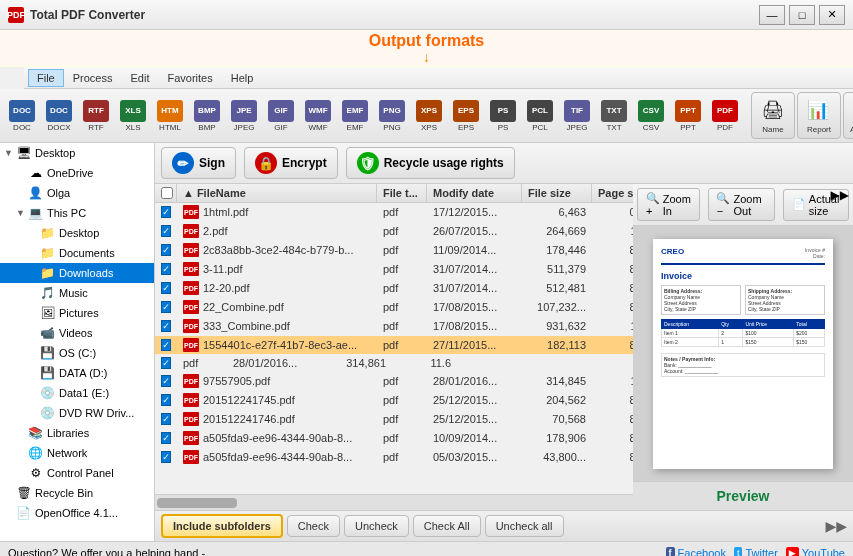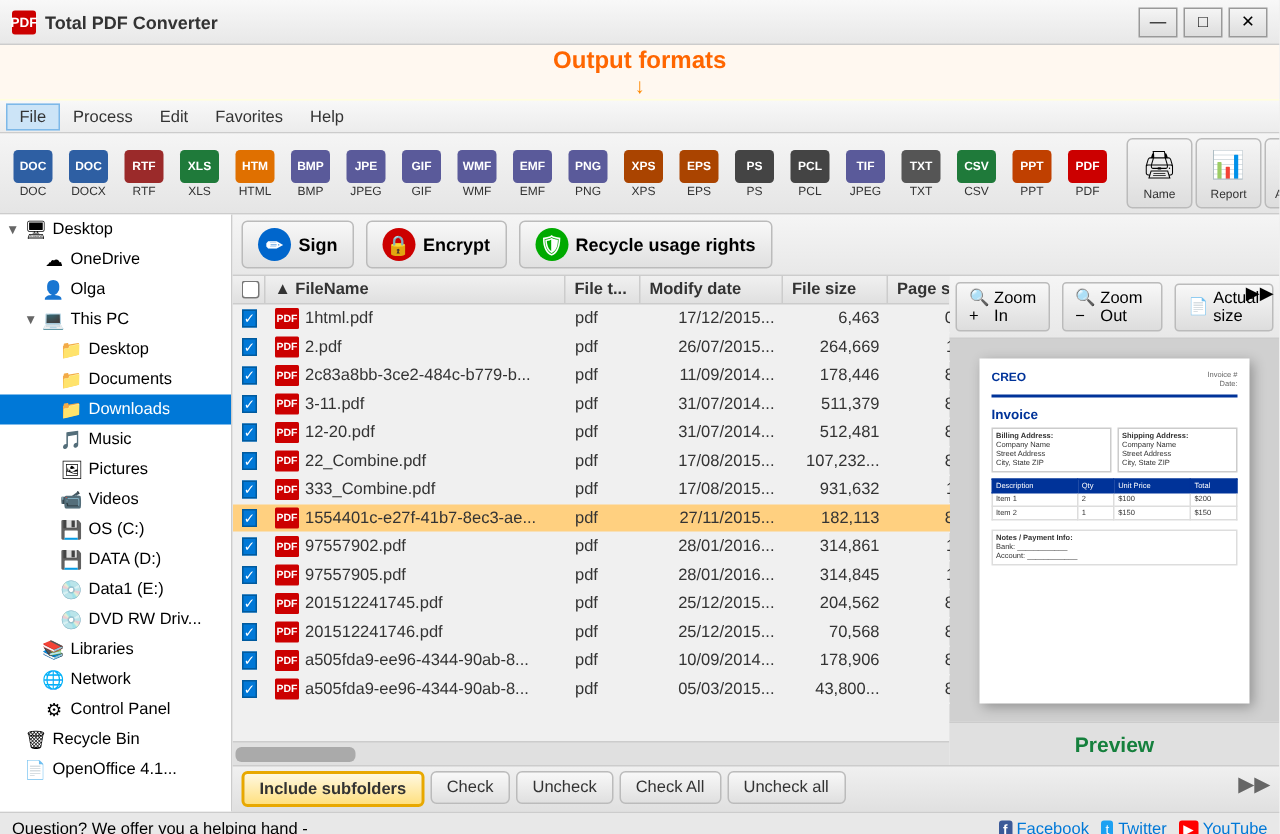--- a/index.html
+++ b/index.html
@@ -11,21 +11,21 @@
     .title-bar-icon { width: 16px; height: 16px; background: #c00; border-radius: 2px; display: flex; align-items: center; justify-content: center; color: white; font-size: 9px; font-weight: bold; }
     .title-bar-controls { display: flex; gap: 4px; }
     .title-btn { width: 26px; height: 20px; border: 1px solid #999; background: linear-gradient(to bottom, #f5f5f5, #ddd); cursor: pointer; font-size: 11px; display: flex; align-items: center; justify-content: center; }
 
     
     .output-banner { background: #fff8f0; text-align: center; padding: 2px 0; border-bottom: 1px solid #ffd; position: relative; }
     .output-banner-text { color: #ff6600; font-size: 16px; font-weight: bold; }
     .output-arrow { color: #ff8800; font-size: 14px; display: block; line-height: 1; }
 
     
-    .menu-bar { background: linear-gradient(to bottom, #f8f8f8, #ececec); height: 22px; display: flex; align-items: center; border-bottom: 1px solid #ccc; padding: 0 4px; }
+    .menu-bar { background: linear-gradient(to bottom, #f8f8f8, #ececec); height: 22px; display: flex; align-items: center; border-bottom: 1px solid #ccc; padding: 0 4px; margin-left: 24px; }
     .menu-item { padding: 2px 8px; cursor: pointer; font-size: 11px; color: #333; border: 1px solid transparent; }
     .menu-item.active { background: #cce4f7; border-color: #7db8e8; }
 
     
     .toolbar { background: linear-gradient(to bottom, #f5f5f5, #e5e5e5); padding: 3px 4px; display: flex; align-items: center; border-bottom: 1px solid #ccc; gap: 2px; min-height: 52px; overflow: hidden; }
     .format-btn { display: flex; flex-direction: column; align-items: center; padding: 3px 4px; cursor: pointer; border: 1px solid transparent; border-radius: 3px; min-width: 28px; }
     .format-icon { width: 26px; height: 22px; border-radius: 3px; display: flex; align-items: center; justify-content: center; font-size: 8px; font-weight: bold; color: white; }
     .format-label { font-size: 8px; color: #333; margin-top: 1px; }
     .toolbar-separator { width: 1px; height: 40px; background: #ccc; margin: 0 2px; }
     .toolbar-action-btn { display: flex; flex-direction: column; align-items: center; padding: 4px 6px; cursor: pointer; border: 1px solid #bbb; border-radius: 4px; background: linear-gradient(to bottom, #f5f5f5, #ddd); gap: 2px; }
@@ -65,37 +65,37 @@
     .col-date { width: 95px; flex-shrink: 0; }
     .col-size { width: 70px; flex-shrink: 0; }
     .col-page { width: 65px; flex-shrink: 0; }
     .file-rows { overflow-y: auto; flex: 1; }
     .file-row { display: flex; align-items: center; border-bottom: 1px solid #f0f0f0; }
     .file-row.selected { background: #ffd080; }
     .file-cell { padding: 2px 6px; font-size: 11px; color: #333; white-space: nowrap; overflow: hidden; text-overflow: ellipsis; }
     .file-cell-check { width: 22px; flex-shrink: 0; display: flex; align-items: center; justify-content: center; }
     .file-cell-name { width: 200px; flex-shrink: 0; display: flex; align-items: center; gap: 4px; }
     .file-cell-type { width: 50px; flex-shrink: 0; }
-    .file-cell-date { width: 95px; flex-shrink: 0; text-align: right; }
+    .file-cell-date { width: 95px; flex-shrink: 0; }
     .file-cell-size { width: 70px; flex-shrink: 0; text-align: right; }
     .file-cell-page { width: 65px; flex-shrink: 0; text-align: right; }
     .pdf-icon { width: 16px; height: 14px; background: #cc0000; color: white; font-size: 7px; font-weight: bold; display: flex; align-items: center; justify-content: center; border-radius: 1px; flex-shrink: 0; }
     .checkbox { width: 12px; height: 12px; border: 1px solid #888; background: white; display: flex; align-items: center; justify-content: center; cursor: pointer; }
     .checked { background: #0078d7; border-color: #005a9e; color: white; font-size: 9px; }
 
     
     .preview-panel { width: 220px; flex-shrink: 0; display: flex; flex-direction: column; background: #e8e8e8; }
     .preview-toolbar { display: flex; align-items: center; justify-content: center; gap: 8px; padding: 4px; border-bottom: 1px solid #ccc; background: linear-gradient(to bottom, #f5f5f5, #e8e8e8); }
     .preview-btn { padding: 3px 8px; border: 1px solid #bbb; background: linear-gradient(to bottom, #f8f8f8, #ddd); cursor: pointer; border-radius: 3px; font-size: 11px; display: flex; align-items: center; gap: 3px; }
     .preview-content { flex: 1; display: flex; align-items: center; justify-content: center; background: #d0d0d0; overflow: hidden; }
     .preview-doc { background: white; width: 180px; height: 230px; box-shadow: 2px 2px 8px rgba(0,0,0,0.3); overflow: hidden; padding: 8px; font-size: 6px; color: #333; }
     .preview-label { text-align: center; padding: 6px; font-size: 14px; font-weight: bold; color: #15803d; background: #e0e0e0; border-top: 1px solid #ccc; }
 
     
-    .bottom-bar { background: linear-gradient(to bottom, #f0f0f0, #e0e0e0); border-top: 1px solid #ccc; display: flex; align-items: flex-start; padding: 3px 6px; gap: 4px; }
+    .bottom-bar { background: linear-gradient(to bottom, #f0f0f0, #e0e0e0); border-top: 1px solid #ccc; display: flex; align-items: center; padding: 3px 6px; gap: 4px; }
     .bottom-btn { padding: 4px 10px; border: 2px solid #e8a800; border-radius: 4px; background: linear-gradient(to bottom, #fff8e0, #ffe080); cursor: pointer; font-size: 11px; font-weight: bold; color: #333; }
     .bottom-btn-plain { padding: 4px 10px; border: 1px solid #bbb; border-radius: 4px; background: linear-gradient(to bottom, #f8f8f8, #e0e0e0); cursor: pointer; font-size: 11px; color: #333; }
 
     
     .h-scrollbar { height: 16px; background: #e0e0e0; border-top: 1px solid #ccc; display: flex; align-items: center; padding: 0 2px; }
 
     
     .status-bar { background: #e8e8e8; border-top: 1px solid #ccc; height: 22px; display: flex; align-items: center; justify-content: space-between; padding: 0 8px; font-size: 11px; }
     .social-links { display: flex; align-items: center; gap: 8px; }
     .social-link { display: flex; align-items: center; gap: 3px; cursor: pointer; color: #0078d7; font-size: 11px; }
@@ -504,24 +504,20 @@
       <span>1554401c-e27f-41b7-8ec3-ae...</span>
     </div>
     <div class="file-cell file-cell-type">pdf</div>
     <div class="file-cell file-cell-date">27/11/2015...</div>
     <div class="file-cell file-cell-size">182,113</div>
     <div class="file-cell file-cell-page">8.26</div>
   </div>
             <div class="file-row">
     <div class="file-cell file-cell-check">
       <div class="checkbox checked">✓</div>
-    </div>
-    <div class="file-cell file-cell-name">
-      <div class="pdf-icon">PDF</div>
-      <span>97557902.pdf</span>
     </div>
     <div class="file-cell file-cell-type">pdf</div>
     <div class="file-cell file-cell-date">28/01/2016...</div>
     <div class="file-cell file-cell-size">314,861</div>
     <div class="file-cell file-cell-page">11.6</div>
   </div>
             <div class="file-row">
     <div class="file-cell file-cell-check">
       <div class="checkbox checked">✓</div>
     </div>

